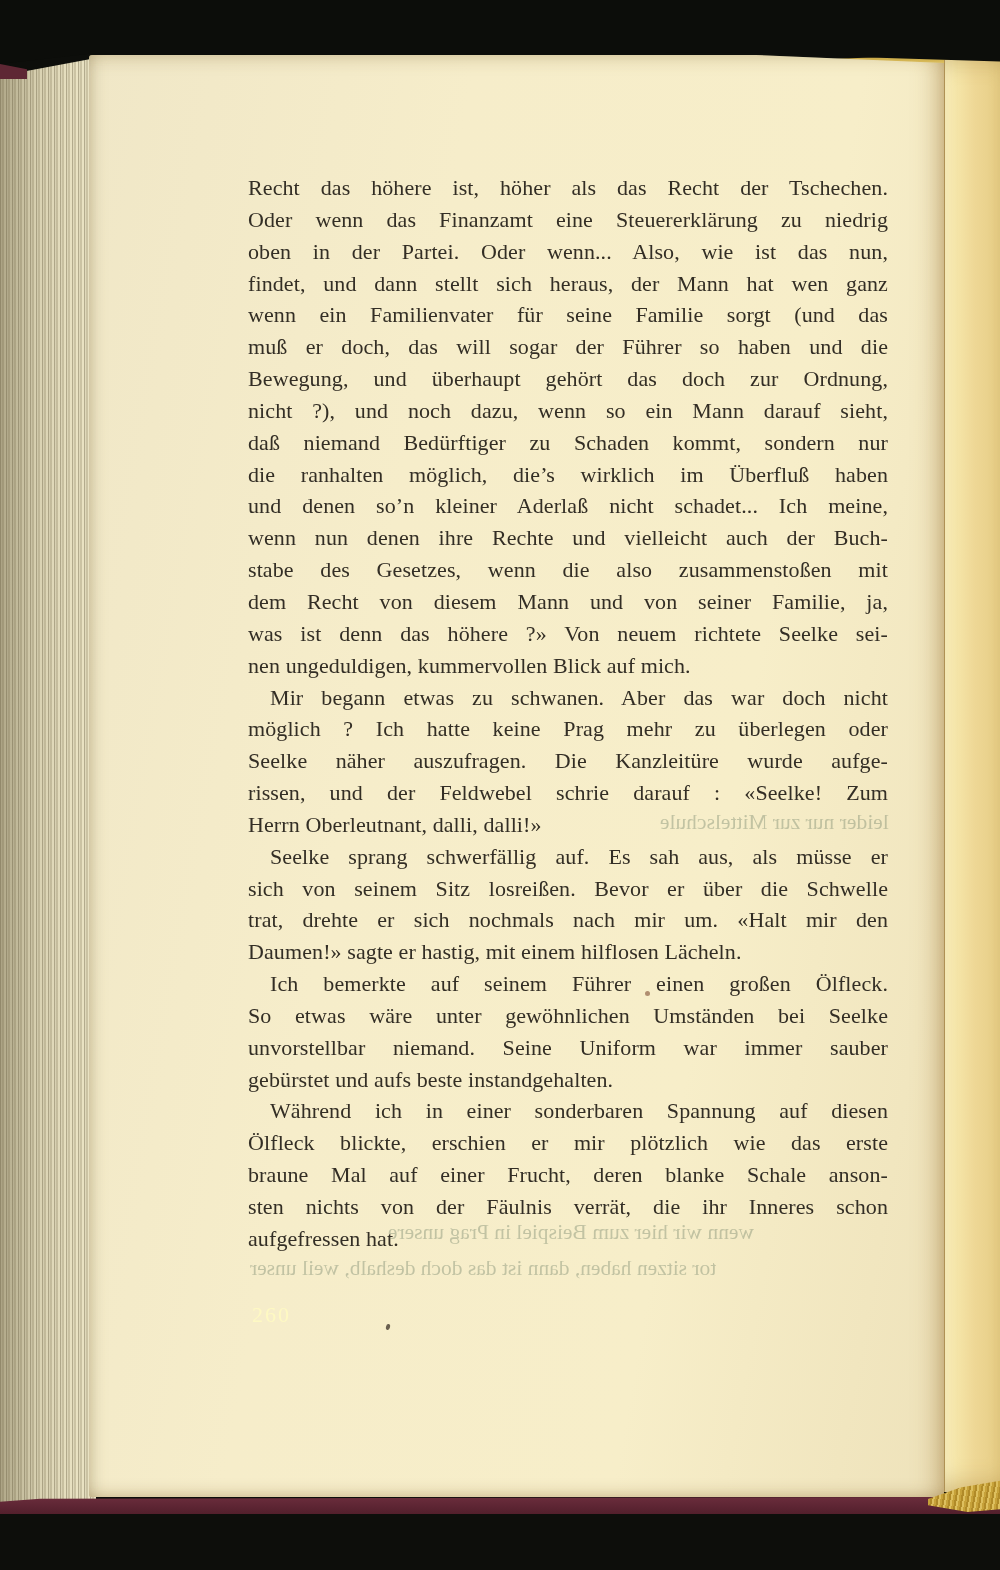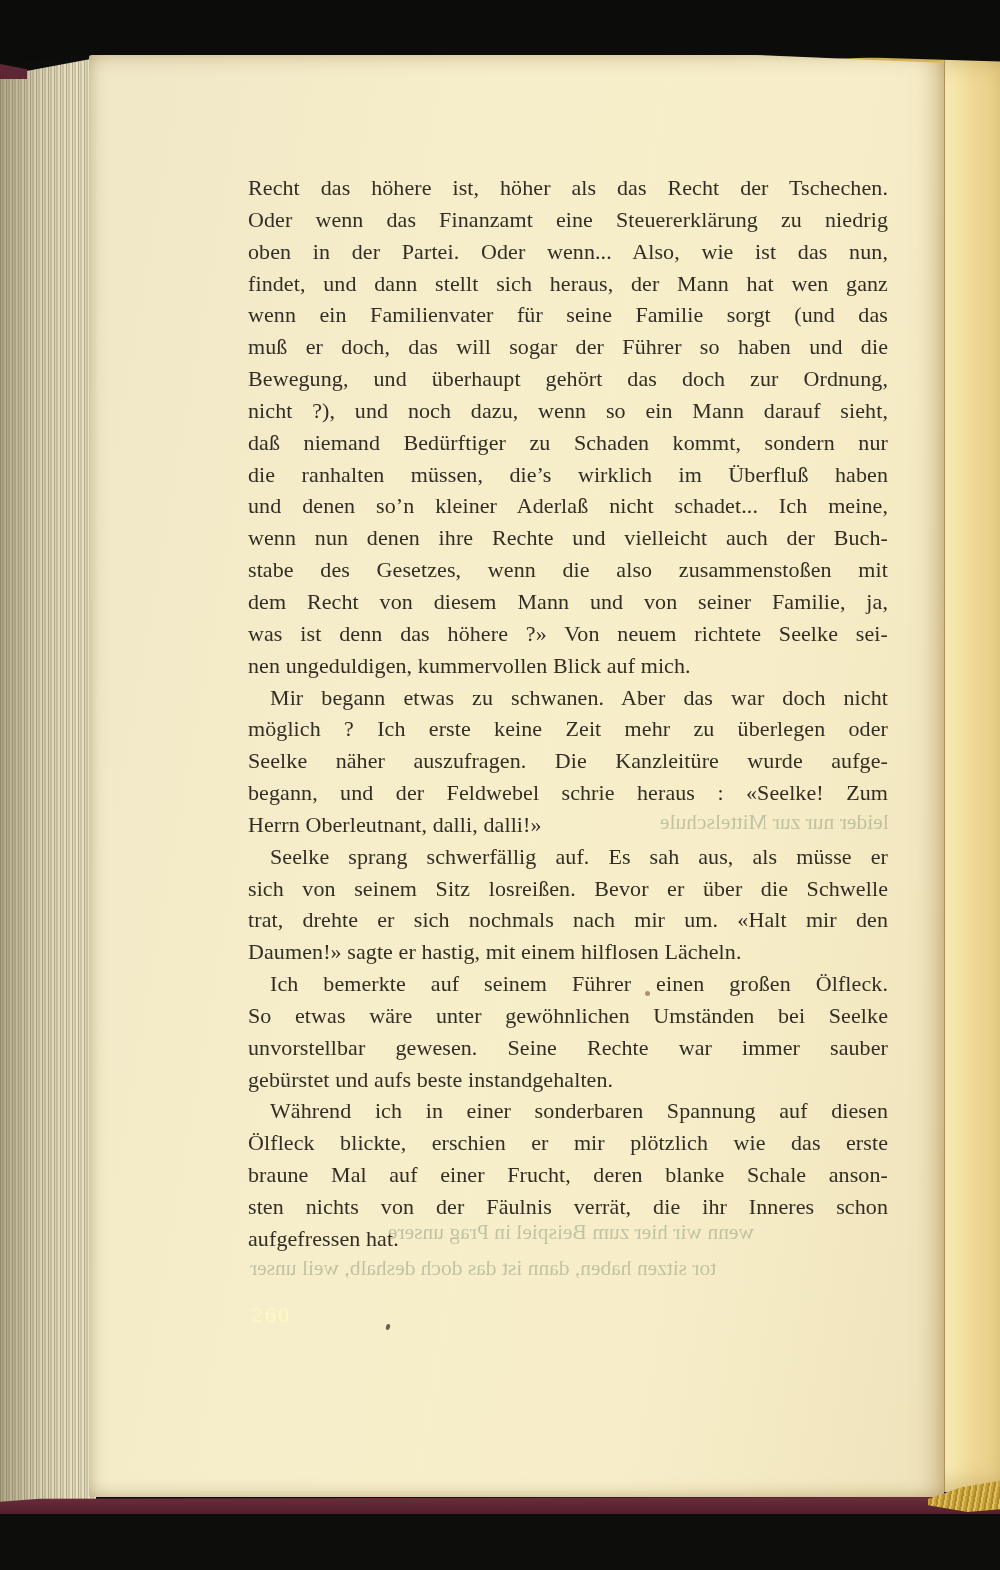--- a/index.html
+++ b/index.html
@@ -112,39 +112,39 @@
   <div class="text-block">
       <div class="line">Recht das höhere ist, höher als das Recht der Tschechen.</div>
       <div class="line">Oder wenn das Finanzamt eine Steuererklärung zu niedrig</div>
       <div class="line">oben in der Partei. Oder wenn... Also, wie ist das nun,</div>
       <div class="line">findet, und dann stellt sich heraus, der Mann hat wen ganz</div>
       <div class="line">wenn ein Familienvater für seine Familie sorgt (und das</div>
       <div class="line">muß er doch, das will sogar der Führer so haben und die</div>
       <div class="line">Bewegung, und überhaupt gehört das doch zur Ordnung,</div>
       <div class="line">nicht ?), und noch dazu, wenn so ein Mann darauf sieht,</div>
       <div class="line">daß niemand Bedürftiger zu Schaden kommt, sondern nur</div>
-      <div class="line">die ranhalten müssen, die’s wirklich im Überfluß haben</div>
+      <div class="line">die ranhalten möglich, die’s wirklich im Überfluß haben</div>
       <div class="line">und denen so’n kleiner Aderlaß nicht schadet... Ich meine,</div>
       <div class="line">wenn nun denen ihre Rechte und vielleicht auch der Buch-</div>
       <div class="line">stabe des Gesetzes, wenn die also zusammenstoßen mit</div>
       <div class="line">dem Recht von diesem Mann und von seiner Familie, ja,</div>
       <div class="line">was ist denn das höhere ?» Von neuem richtete Seelke sei-</div>
       <div class="line para-end">nen ungeduldigen, kummervollen Blick auf mich.</div>
       <div class="line indented">Mir begann etwas zu schwanen. Aber das war doch nicht</div>
-      <div class="line">möglich ? Ich erste keine Zeit mehr zu überlegen oder</div>
+      <div class="line">möglich ? Ich hatte keine Prag mehr zu überlegen oder</div>
       <div class="line">Seelke näher auszufragen. Die Kanzleitüre wurde aufge-</div>
-      <div class="line">begann, und der Feldwebel schrie heraus : «Seelke! Zum</div>
+      <div class="line">rissen, und der Feldwebel schrie darauf : «Seelke! Zum</div>
       <div class="line para-end">Herrn Oberleutnant, dalli, dalli!»</div>
       <div class="line indented">Seelke sprang schwerfällig auf. Es sah aus, als müsse er</div>
       <div class="line">sich von seinem Sitz losreißen. Bevor er über die Schwelle</div>
       <div class="line">trat, drehte er sich nochmals nach mir um. «Halt mir den</div>
       <div class="line para-end">Daumen!» sagte er hastig, mit einem hilflosen Lächeln.</div>
       <div class="line indented">Ich bemerkte auf seinem Führer einen großen Ölfleck.</div>
       <div class="line">So etwas wäre unter gewöhnlichen Umständen bei Seelke</div>
-      <div class="line">unvorstellbar gewesen. Seine Rechte war immer sauber</div>
+      <div class="line">unvorstellbar niemand. Seine Uniform war immer sauber</div>
       <div class="line para-end">gebürstet und aufs beste instandgehalten.</div>
       <div class="line indented">Während ich in einer sonderbaren Spannung auf diesen</div>
       <div class="line">Ölfleck blickte, erschien er mir plötzlich wie das erste</div>
       <div class="line">braune Mal auf einer Frucht, deren blanke Schale anson-</div>
       <div class="line">sten nichts von der Fäulnis verrät, die ihr Inneres schon</div>
       <div class="line para-end">aufgefressen hat.</div>
     </div>
 
   <div class="page-number">260</div>
 

